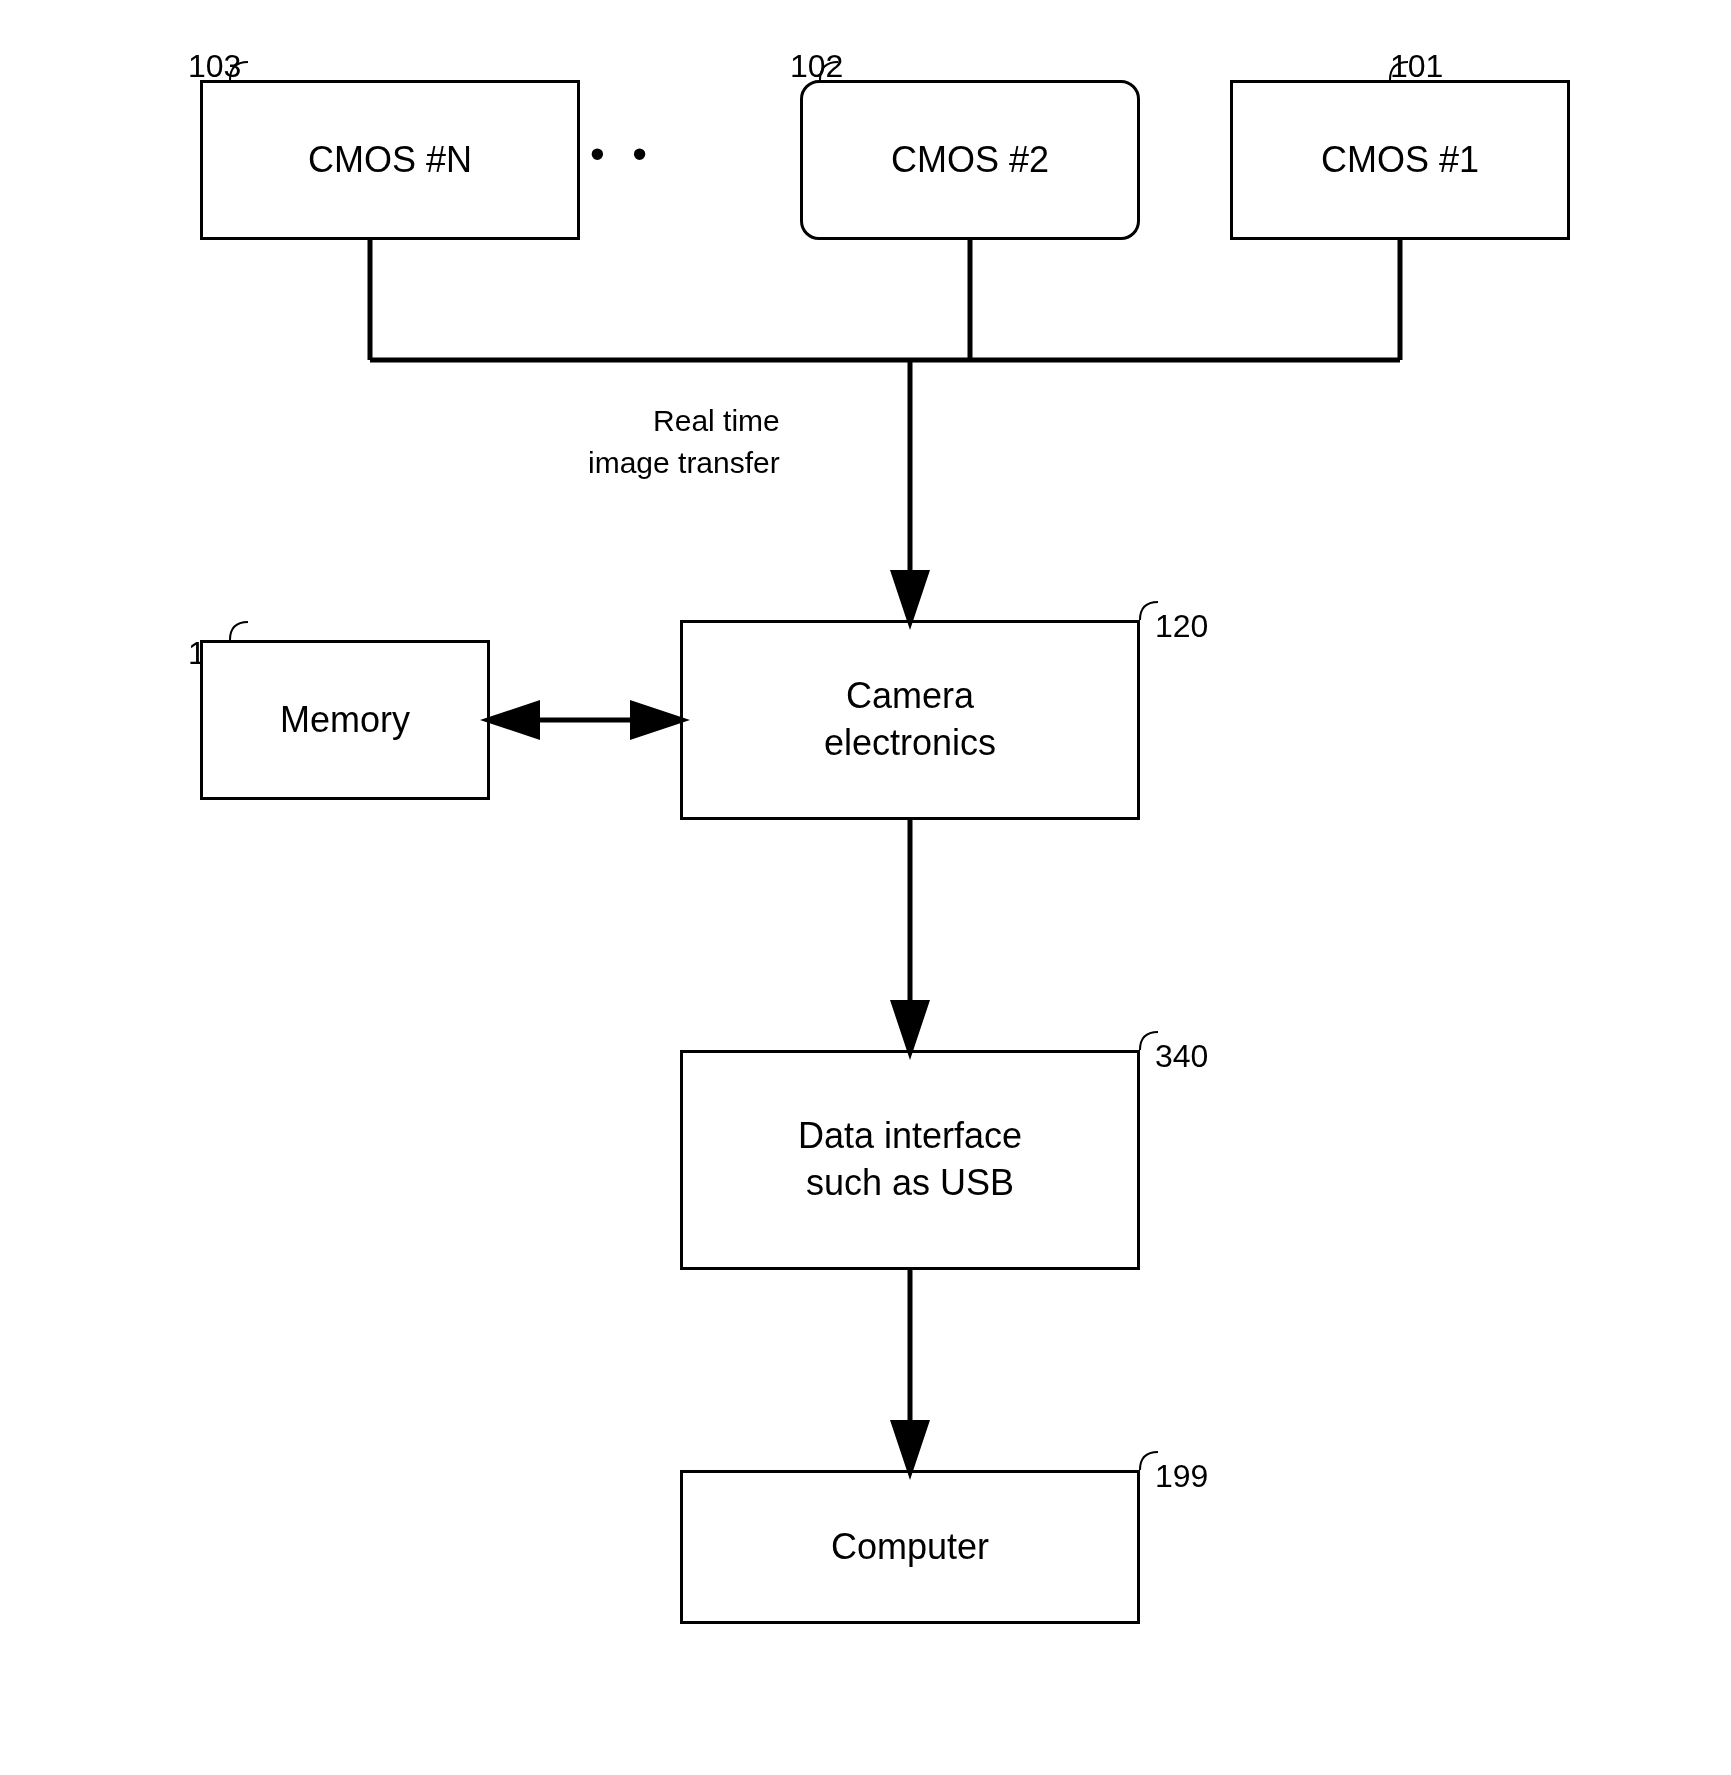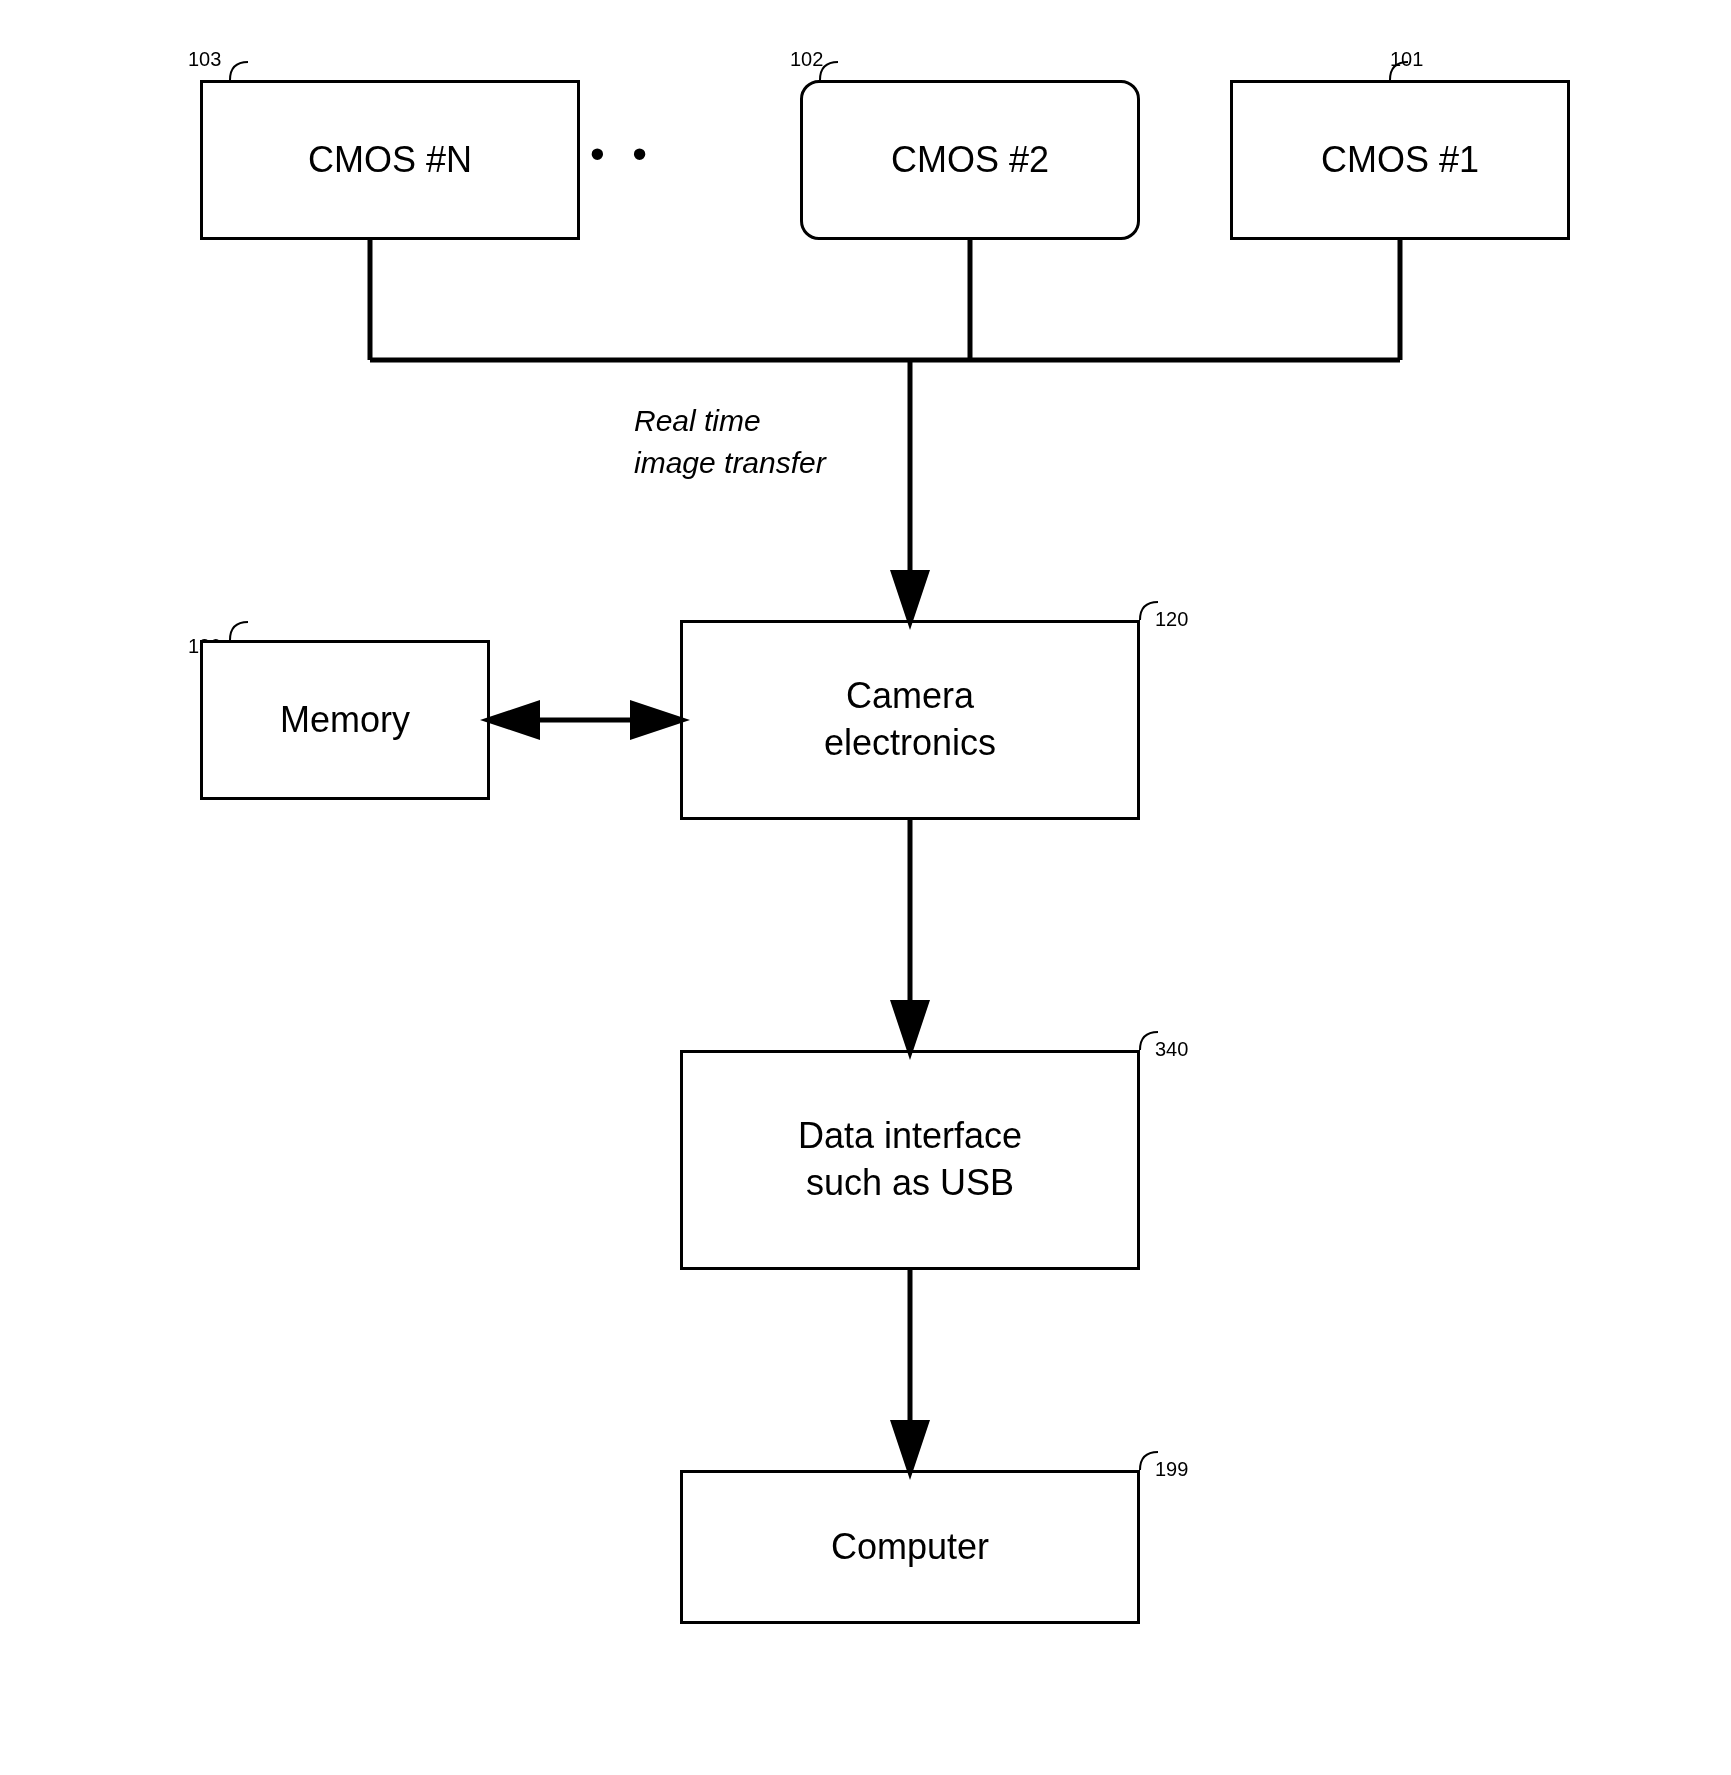--- a/index.html
+++ b/index.html
@@ -31,21 +31,21 @@
       align-items: center;
       justify-content: center;
       text-align: center;
       font-size: 36px;
       font-family: 'Arial', sans-serif;
       line-height: 1.3;
     }
 
     .label {
       position: absolute;
-      font-size: 20px;
+      font-size: 32px;
       font-family: 'Arial', sans-serif;
       color: #000;
     }
 
     
     .diagram-svg {
       position: absolute;
       top: 0;
       left: 0;
       width: 1731px;
@@ -91,21 +91,21 @@
 
   <div class="box" style="left:680px; top:1050px; width:460px; height:220px;">
     <span style="white-space:pre-line;">Data interface
 such as USB</span>
   </div>
 
   <div class="box" style="left:680px; top:1470px; width:460px; height:154px;">
     <span>Computer</span>
   </div>
 
-  <div class="label" style="left:634px; top:400px; text-align:left; font-size:30px; line-height:1.4;font-style:italic;">
+  <div class="label" style="left:588px; top:400px; text-align:right; font-size:30px; line-height:1.4;">
     <span style="white-space:pre-line;">Real time
 image transfer</span>
   </div>
 
   <svg class="diagram-svg" xmlns="http://www.w3.org/2000/svg">
     <defs>
       <marker id="arrowhead" markerWidth="12" markerHeight="8" refX="10" refY="4" orient="auto">
         <polygon points="0 0, 12 4, 0 8" fill="#000"></polygon>
       </marker>
       <marker id="arrowhead-left" markerWidth="12" markerHeight="8" refX="2" refY="4" orient="auto">

